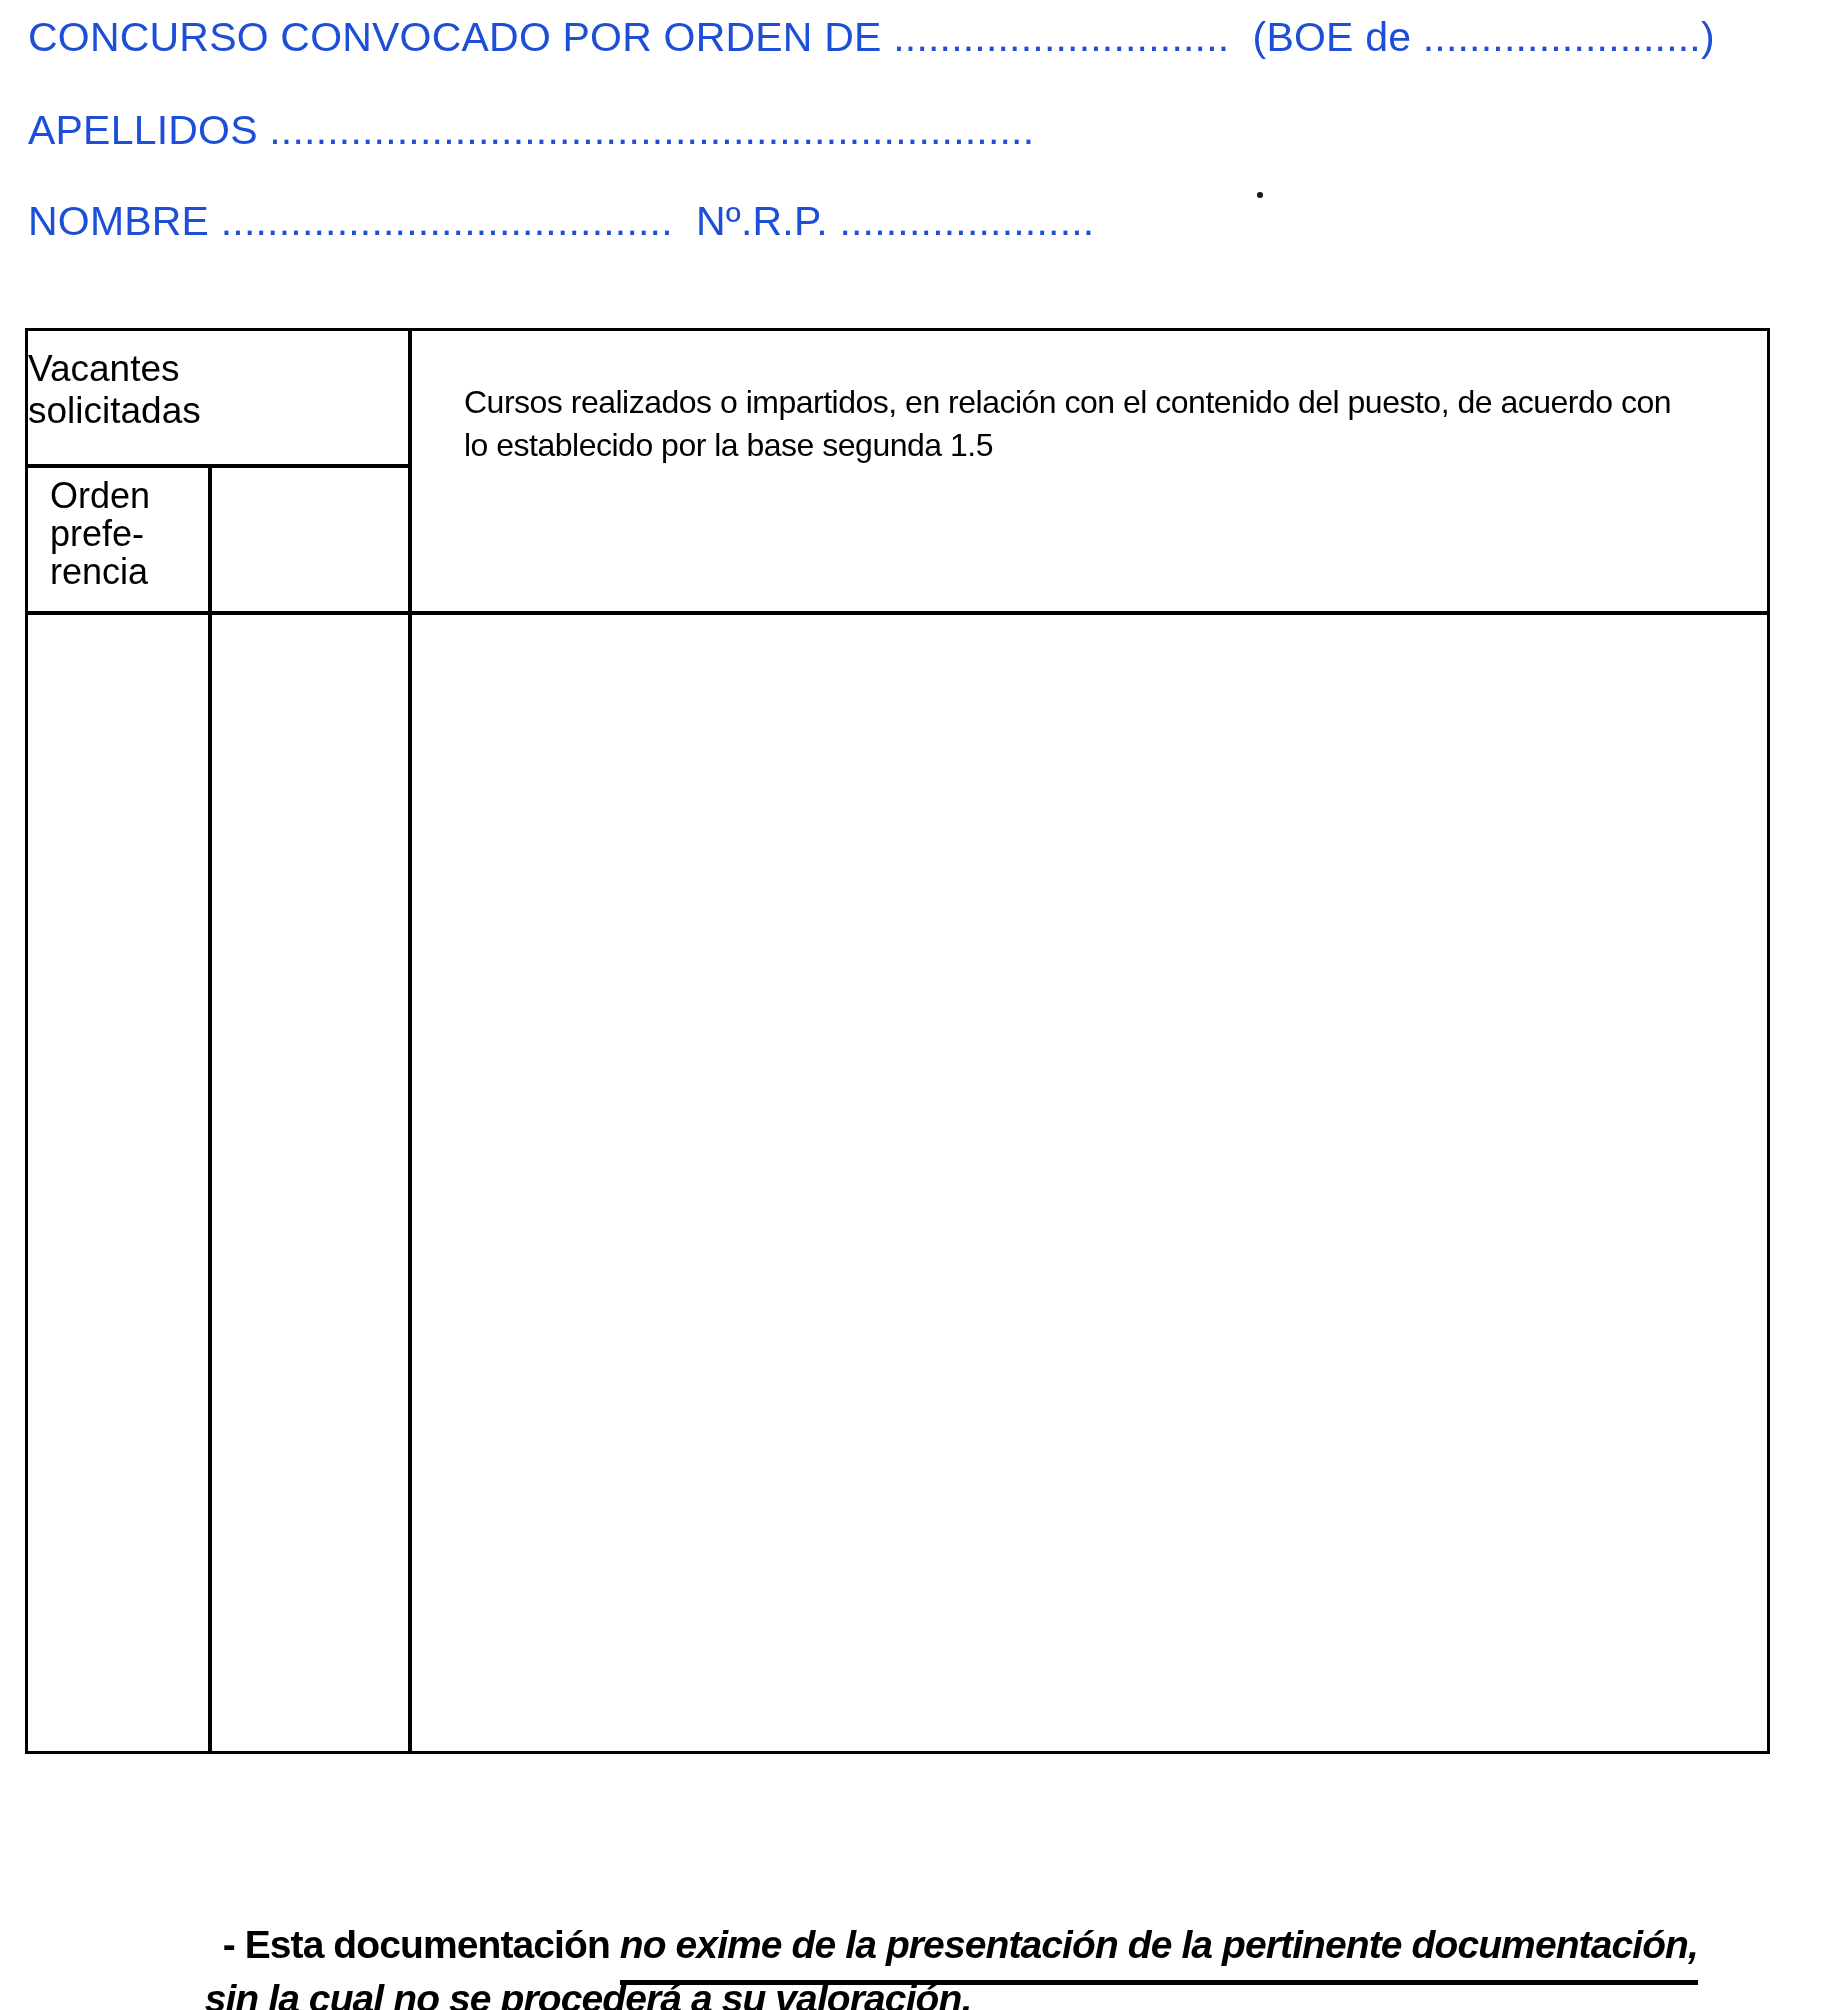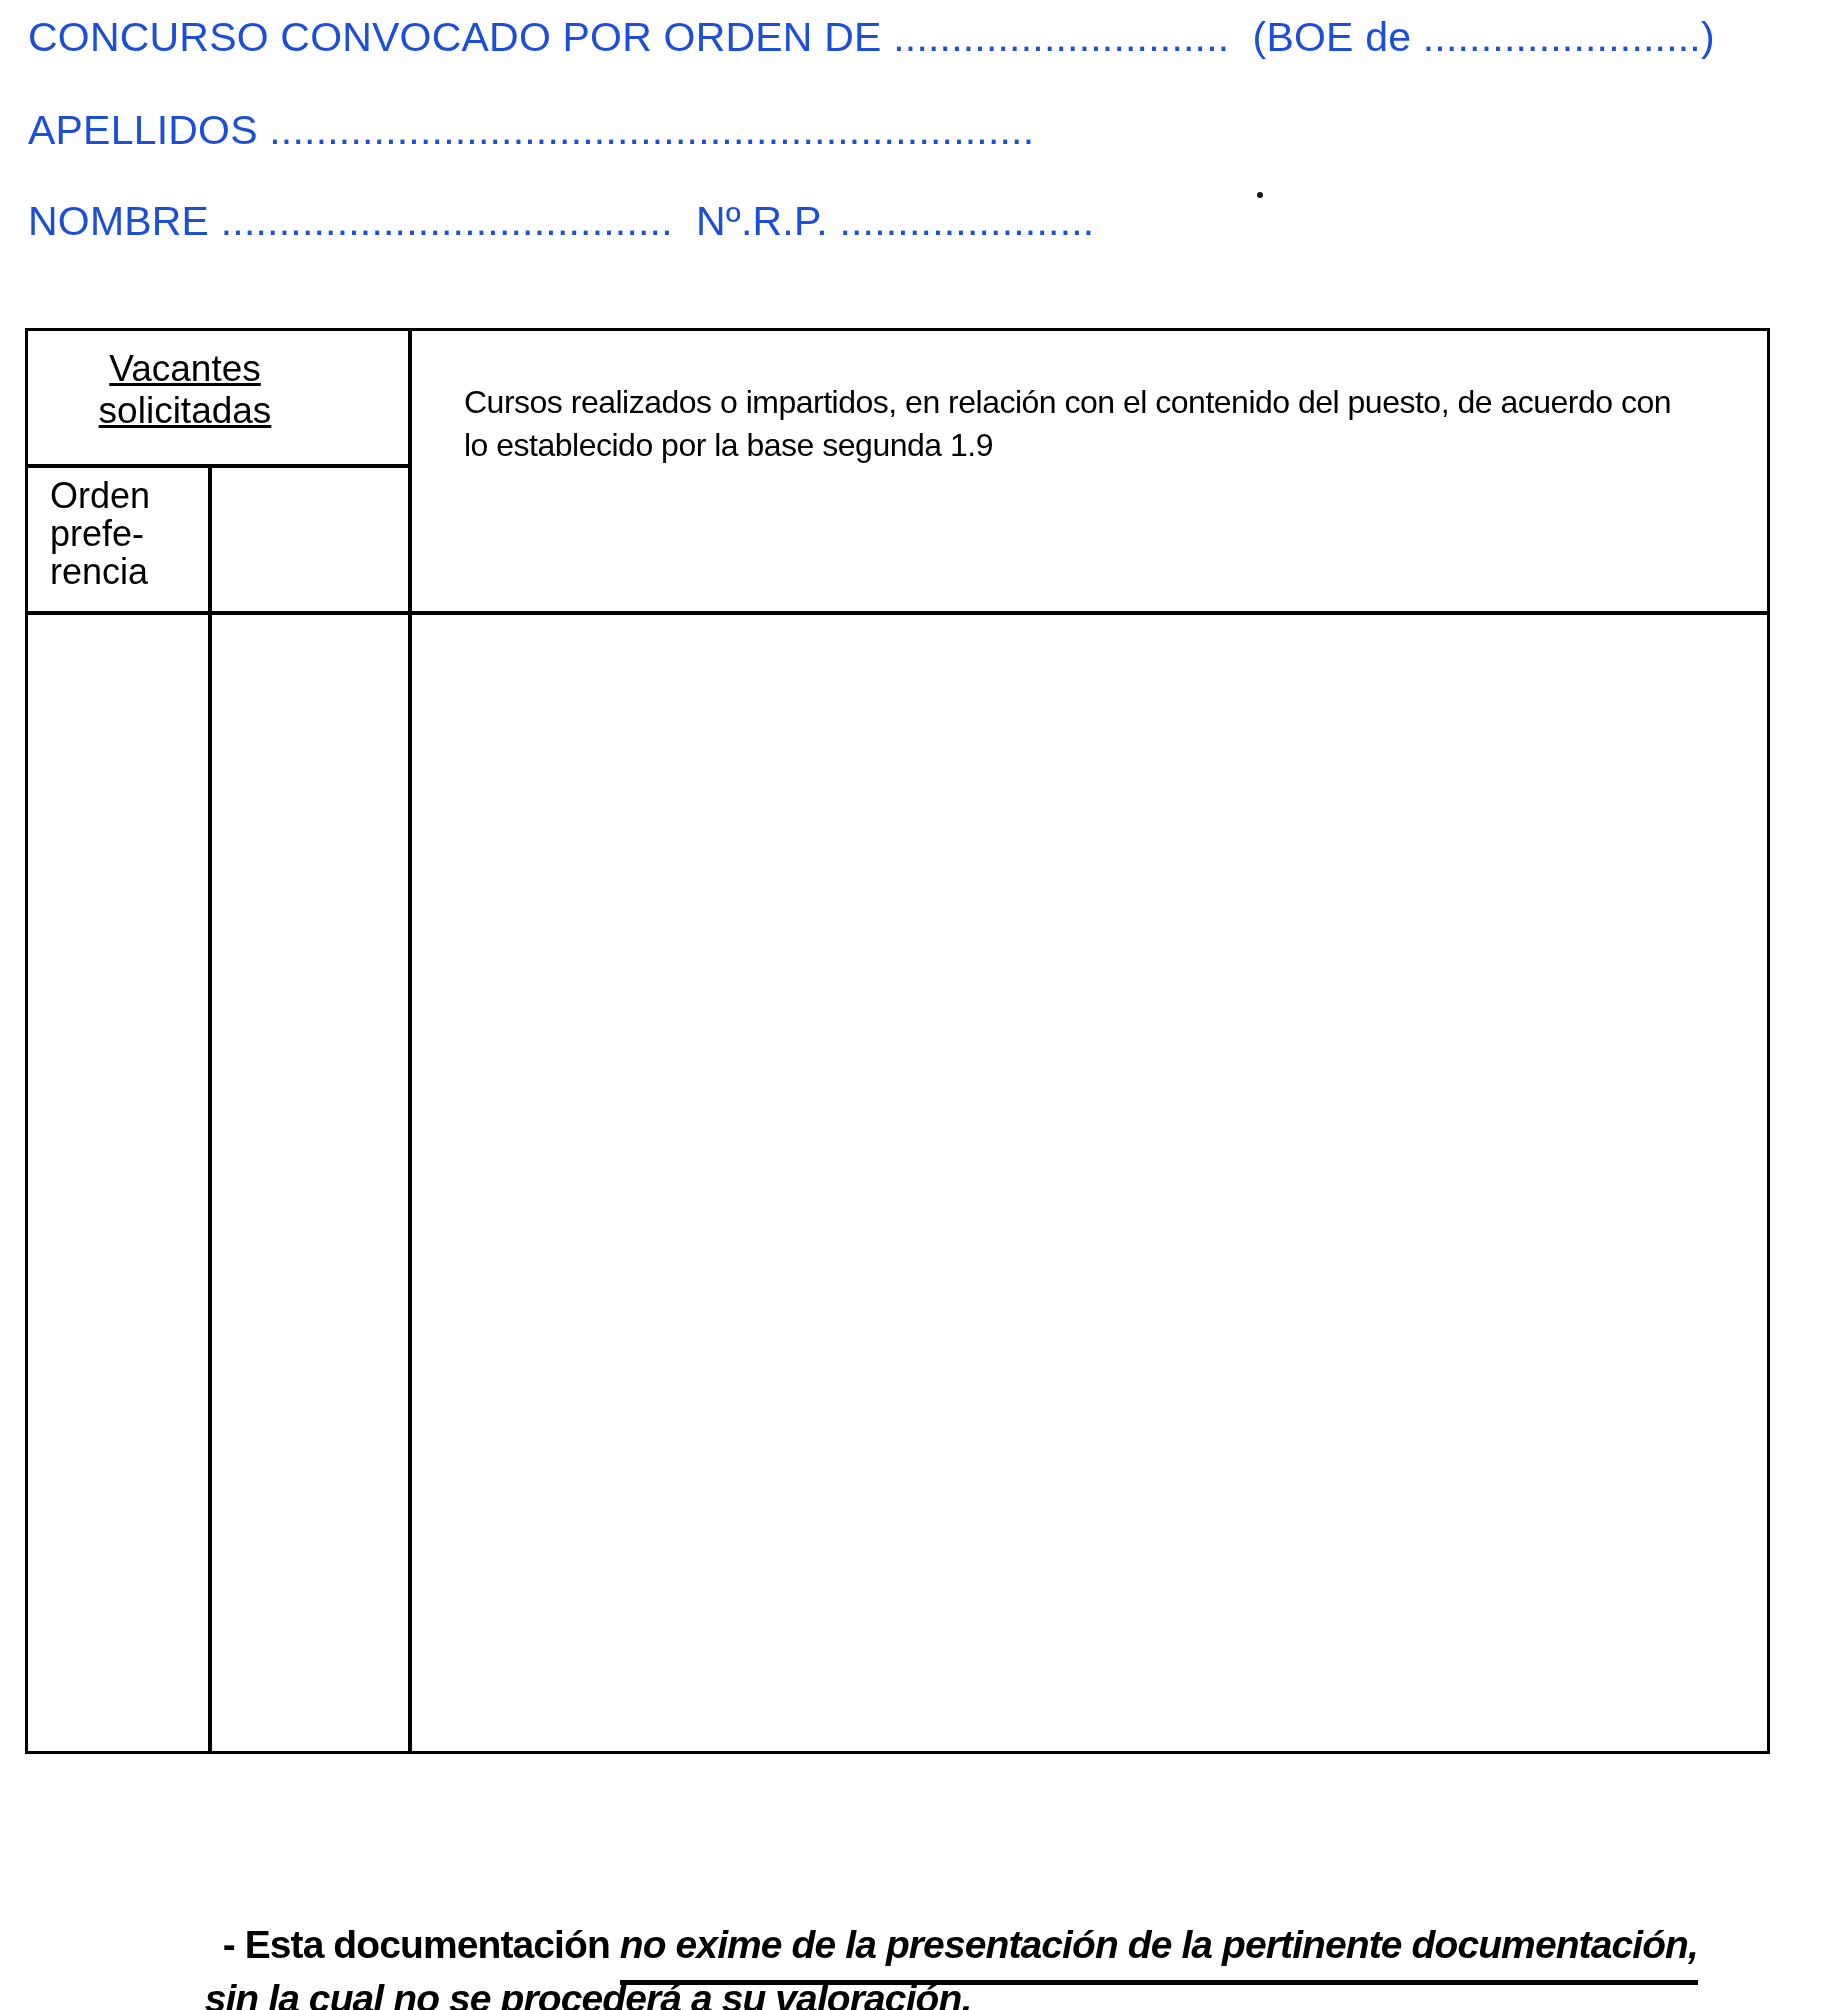--- a/index.html
+++ b/index.html
@@ -42,22 +42,22 @@
   }
   .form-table .vline, .form-table .hline { position: absolute; background: #000; }
   .v1 { left: 180px; top: 133px; width: 3.7px; height: calc(100% - 133px); }
   .v2 { left: 380px; top: 0;     width: 3.7px; height: 100%; }
   .h1 { left: 0; top: 133px; width: 384px; height: 3.7px; }
   .h2 { left: 0; top: 280px; width: 100%;  height: 3.7px; }
 
   .cell { position: absolute; color: #000; }
   .vacantes-cell {
     left: 0; top: 16.6px; width: 314px;
-    text-align: center;
-    font-size: 37px; line-height: 42px; text-decoration: underline;
+    text-align: left;
+    font-size: 37px; line-height: 42px;
   }
   .cursos-cell {
     left: 397px; top: 50px; width: 1338px;
     font-size: 32px; line-height: 43px;
     letter-spacing: -0.5px;
     margin-left: 39px;
   }
   .orden-cell, .norden-cell {
     top: 146px;
     font-size: 36px; line-height: 38px;
@@ -103,21 +103,21 @@
     <div class="hline h1"></div>
     <div class="hline h2"></div>
 
     <div class="cell vacantes-cell">
       <div>Vacantes</div>
       <div>solicitadas</div>
     </div>
 
     <div class="cell cursos-cell">
       <div>Cursos realizados o impartidos, en relación con el contenido del puesto, de acuerdo con</div>
-      <div>lo establecido por la base segunda 1.9</div>
+      <div>lo establecido por la base segunda 1.5</div>
     </div>
 
     <div class="cell orden-cell">
       <div>Orden</div>
       <div>prefe-</div>
       <div>rencia</div>
     </div>
 
 
     <div class="body-cell body-c1"></div>

